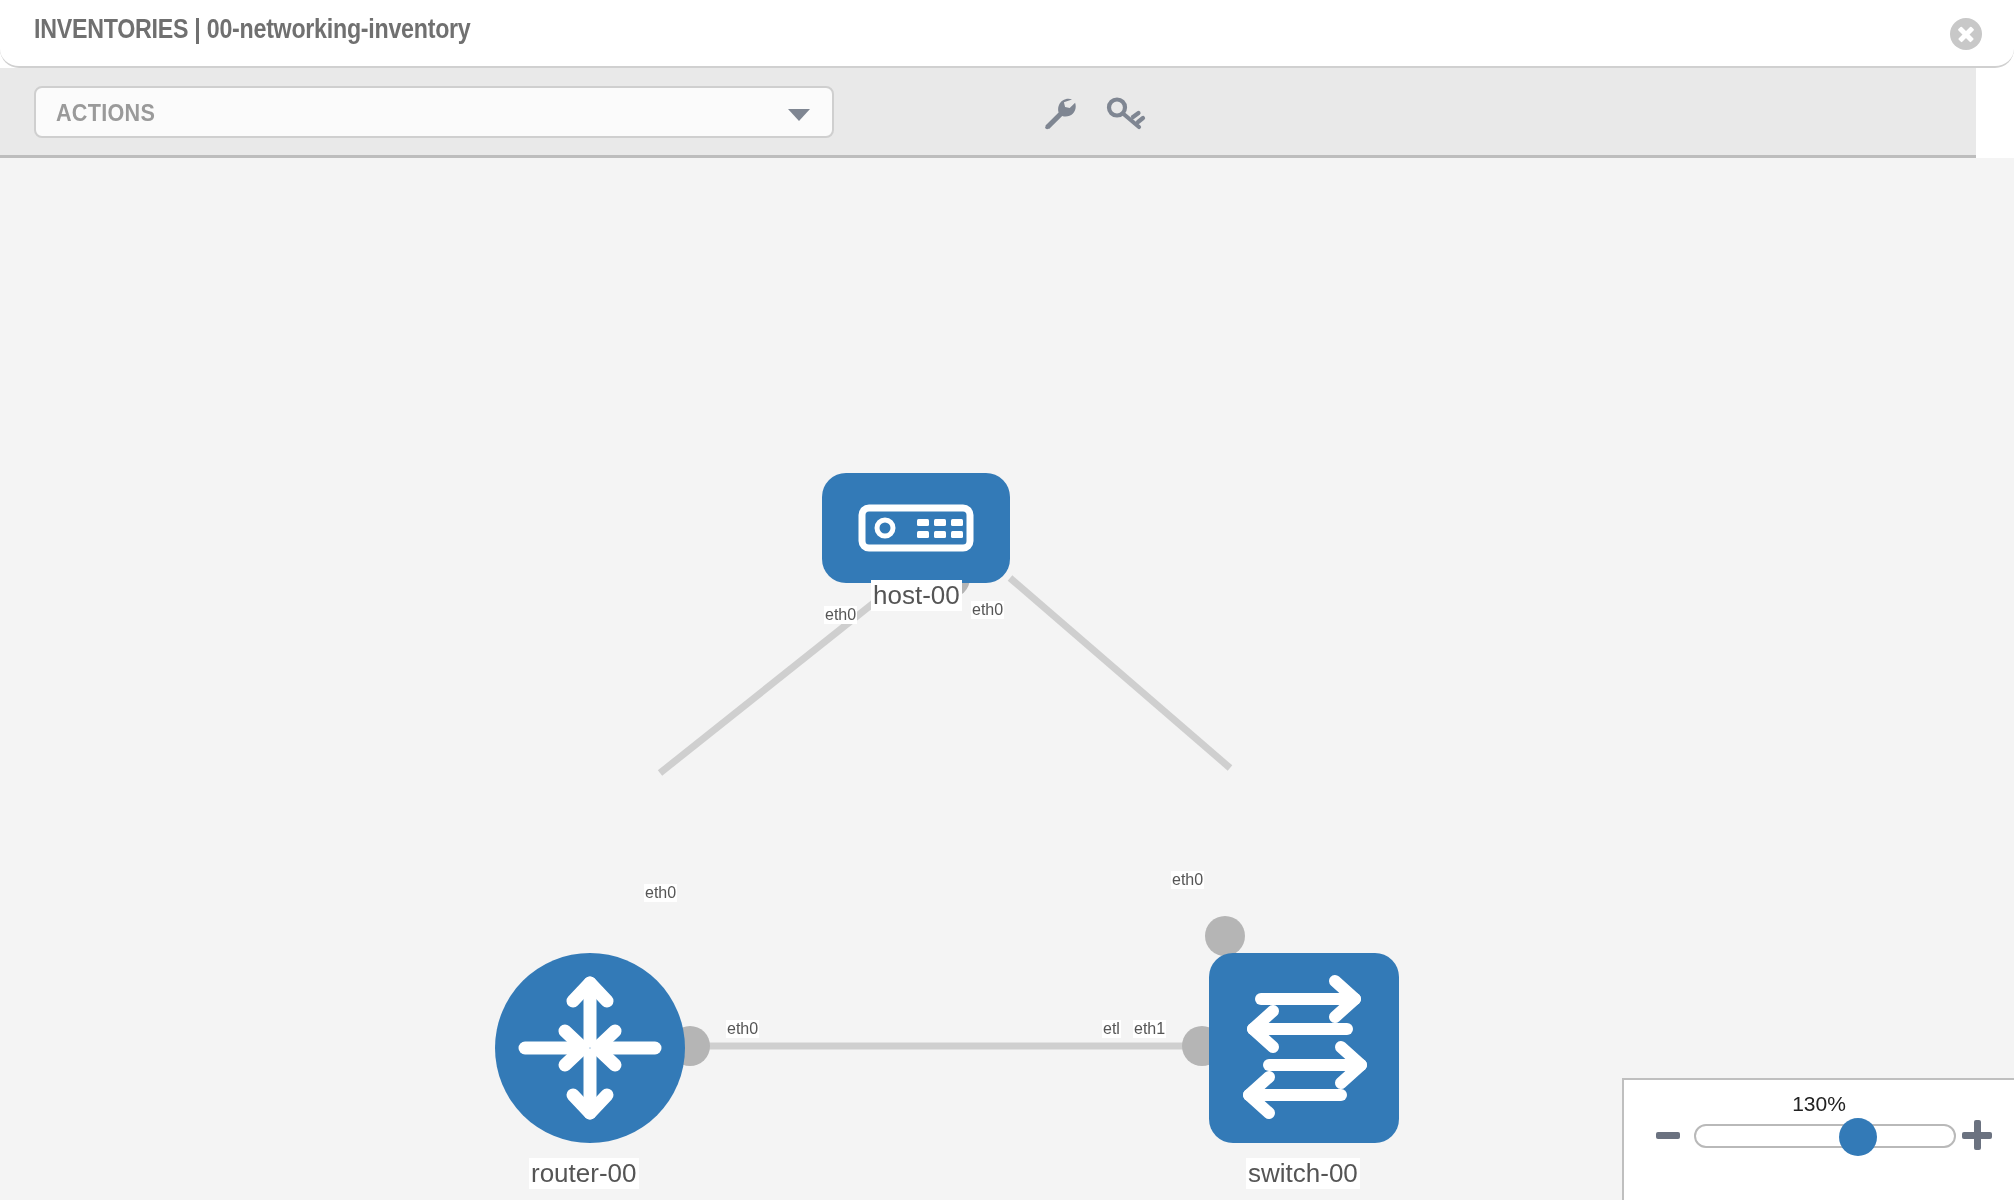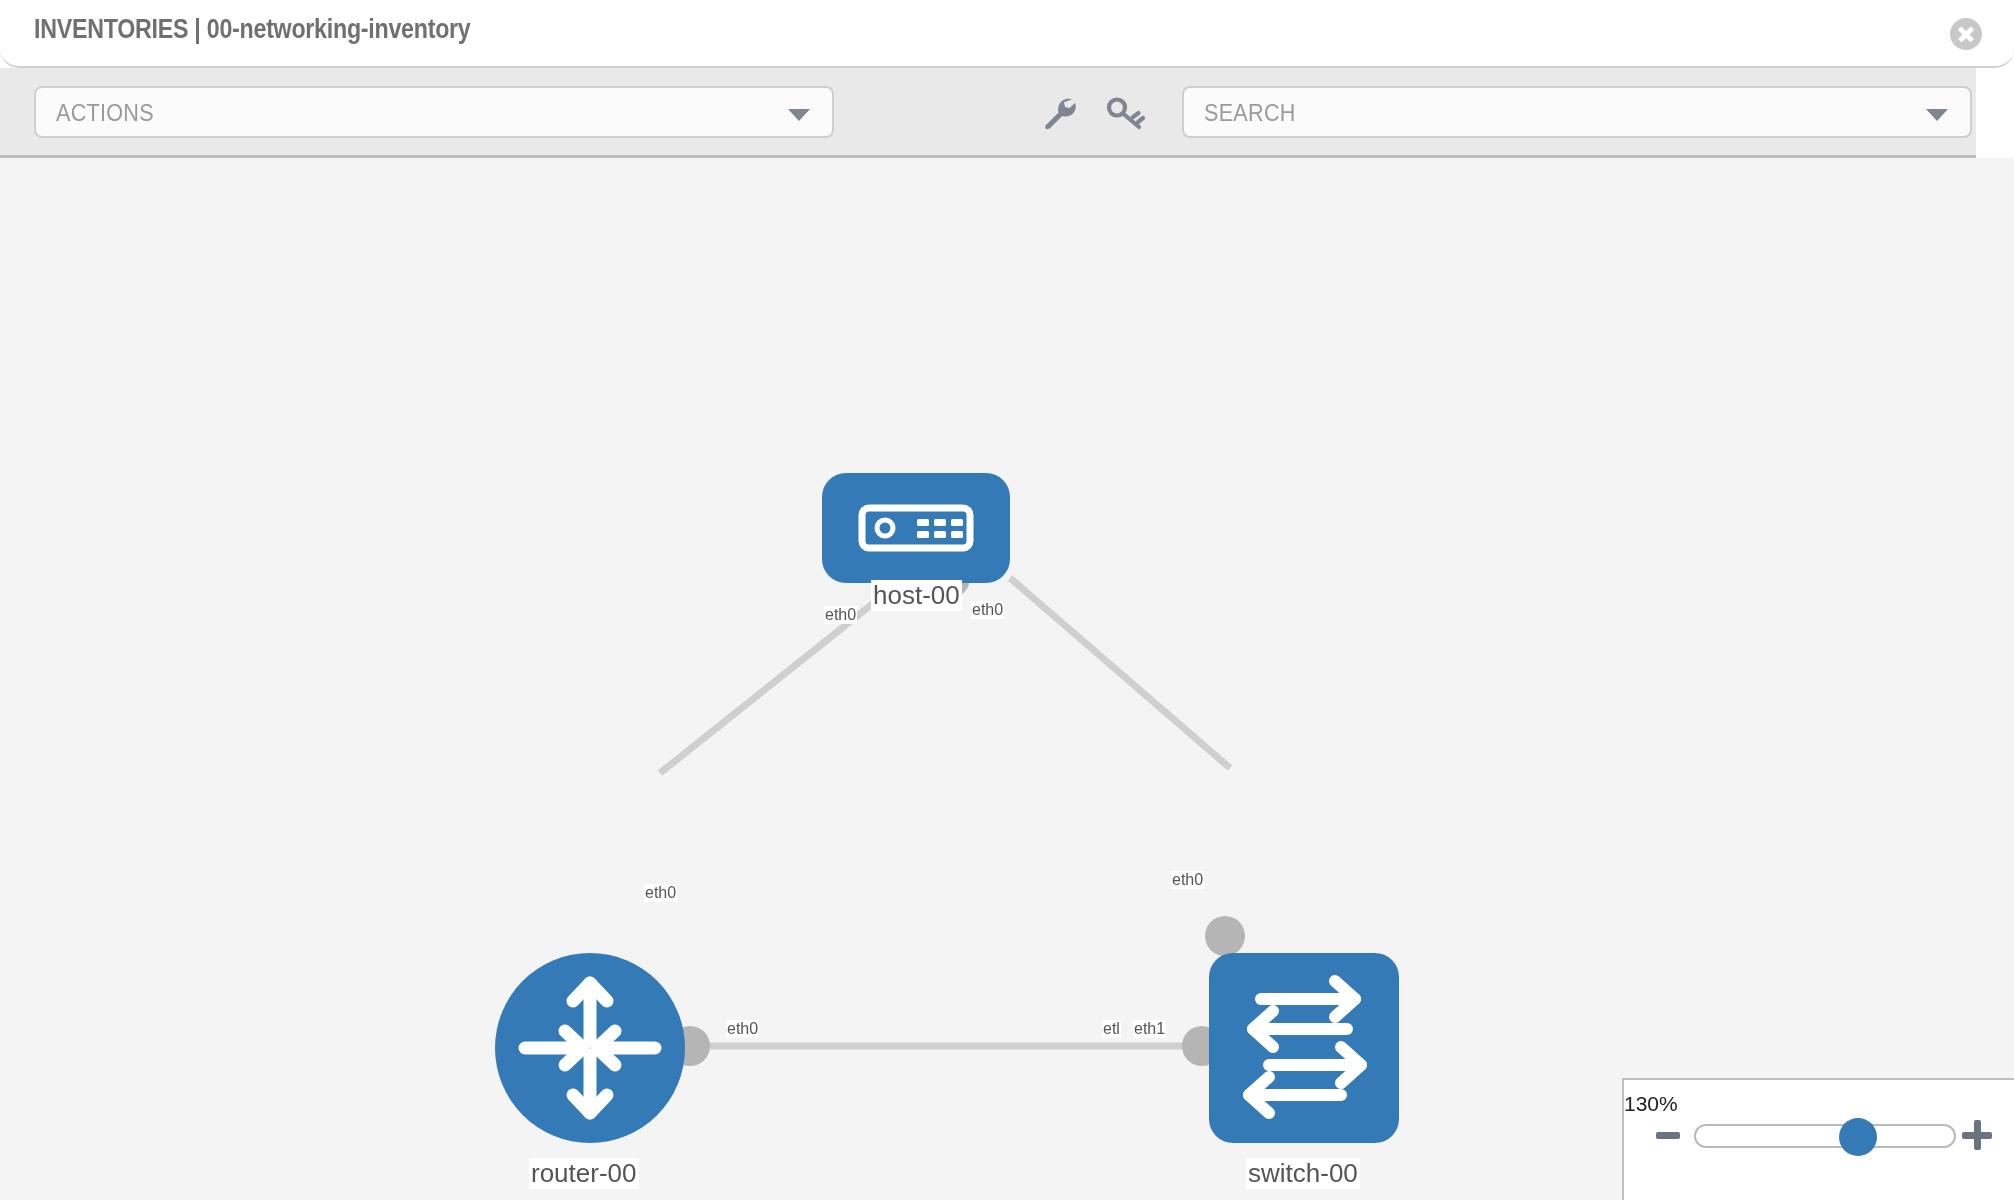--- a/index.html
+++ b/index.html
@@ -59,20 +59,21 @@
 
   
   #toolbar {
     position: absolute;
     left: 0; top: 68px;
     width: 1976px;
     height: 90px;
     background: #e9e9e9;
     border-bottom: 3px solid #bdbdbd;
     box-sizing: border-box;
+    font-weight: bold;
   }
   .combo {
     position: absolute;
     top: 18px;
     height: 52px;
     background: #fbfbfb;
     border: 2px solid #cfcfcf;
     border-radius: 8px;
     box-sizing: border-box;
     cursor: pointer;
@@ -172,20 +173,21 @@
     height: 122px;
     background: #ffffff;
     border-top: 2px solid #bfbfbf;
     border-left: 2px solid #bfbfbf;
     box-sizing: border-box;
   }
   #zoom-value {
     position: absolute;
     left: 0; right: 0;
     top: 12px;
+    text-align: center;
     font-size: 21px;
     color: #222222;
     user-select: none;
   }
   #zoom-minus {
     position: absolute;
     left: 32px; top: 52px;
     width: 24px; height: 7px;
     background: #6b7280;
     border-radius: 2px;
@@ -250,24 +252,20 @@
     <svg viewBox="0 0 44 34" width="44" height="34" aria-hidden="true">
       <g fill="none" stroke="#7f8692" stroke-width="4.2" stroke-linecap="round">
         <circle cx="13" cy="11.5" r="8"></circle>
         <line x1="19" y1="17.5" x2="35" y2="31"></line>
         <line x1="29" y1="21" x2="34.5" y2="17"></line>
         <line x1="34" y1="26" x2="39" y2="22"></line>
       </g>
     </svg>
   </div>
 
-  <div class="combo" id="search-select">
-    <span class="combo-label">SEARCH</span>
-    <span class="caret"></span>
-  </div>
 </div>
 
 <div id="canvas">
 
   <svg id="topology-svg">
     <g stroke="#cfcfcf" stroke-width="7" fill="none">
       <line x1="905" y1="420" x2="660" y2="615"></line>
       <line x1="1010" y1="420" x2="1230" y2="610"></line>
       <line x1="690" y1="888" x2="1210" y2="888"></line>
     </g>

